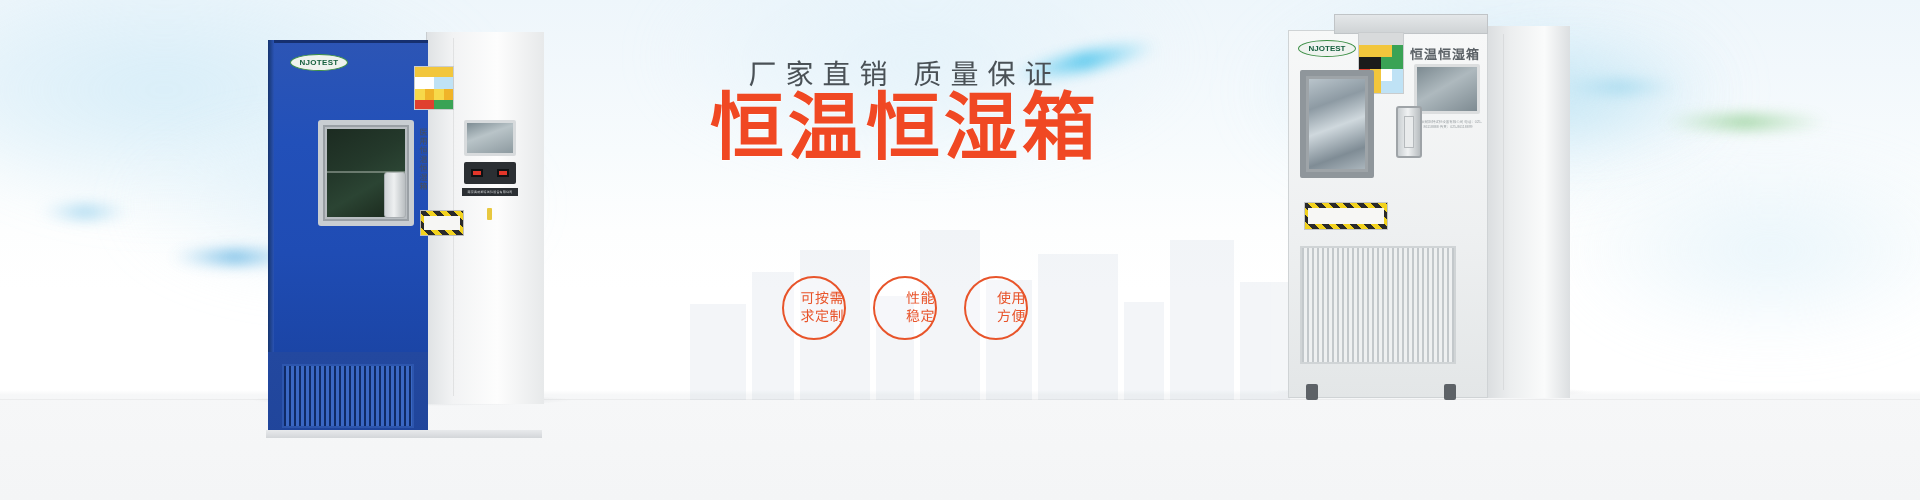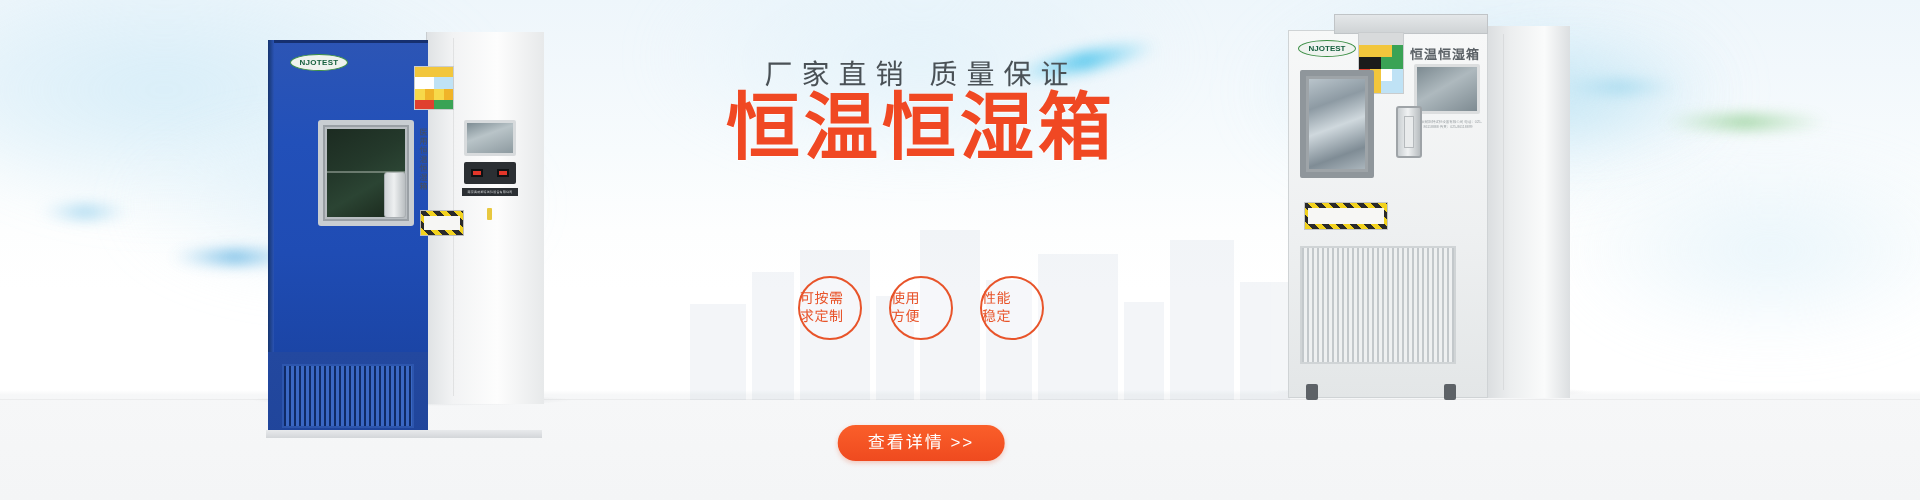--- a/index.html
+++ b/index.html
@@ -238,21 +238,21 @@
 
   .shadow {
     position:absolute; height:12px; border-radius:50%;
     background:radial-gradient(ellipse at 50% 50%, rgba(30,40,55,.17) 0%, rgba(30,40,55,0) 72%);
   }
   .sh-l { left:252px;  top:394px; width:320px; }
   .sh-r { left:1272px; top:386px; width:320px; }
 
   
   .content {
-    position:absolute; left:601px; top:0; width:640px; height:500px;
+    position:absolute; left:585px; top:0; width:640px; height:500px;
     text-align:center;
   }
   .tagline {
     position:absolute; left:0; right:0; top:52px;
     color:#4a5156; font-size:28px; letter-spacing:9px;
     font-family:"Liberation Sans","DejaVu Sans",sans-serif;
     white-space:nowrap;
   }
   .headline {
     position:absolute; left:0; right:0; top:88px;
@@ -267,21 +267,21 @@
     background:linear-gradient(90deg,#1c7ec8 0%,#2f8ed2 55%,#64b2e0 88%,rgba(120,186,226,.55) 100%);
     color:#ffffff; font-size:19px; letter-spacing:1px; white-space:nowrap;
   }
   .badges {
     position:absolute; left:0; right:0; top:276px;
     display:flex; justify-content:center; gap:27px;
   }
   .badge {
     width:64px; height:64px; border-radius:50%;
     border:2px solid #e8542a;
-    display:flex; flex-direction:column; align-items:flex-start; justify-content:center;
+    display:flex; flex-direction:column; align-items:flex-end; justify-content:center;
     color:#e8542a; font-size:14px; line-height:1.28; letter-spacing:.5px;
     background:rgba(255,255,255,.25);
   }
   .cta {
     position:absolute; left:50%; transform:translateX(-50%); top:425px;
     padding:0 30px; height:36px; line-height:36px; border-radius:18px;
     background:linear-gradient(180deg,#fa5f2a,#ef4a1f);
     color:#ffffff; font-size:17px; letter-spacing:2px; white-space:nowrap;
     box-shadow:0 2px 5px rgba(230,80,35,.28);
     cursor:pointer;
@@ -410,25 +410,24 @@
   <div class="content">
     <div class="tagline">厂家直销  质量保证</div>
     <div class="headline">恒温恒湿箱</div>
 
     <div class="badges" id="badges">
         <div class="badge">
           <span>可按需</span>
           <span>求定制</span>
         </div>
         <div class="badge">
+          <span>性能</span>
+          <span>稳定</span>
+        </div>
+        <div class="badge">
           <span>使用</span>
           <span>方便</span>
         </div>
-        <div class="badge">
-          <span>性能</span>
-          <span>稳定</span>
-        </div>
-      </div>
-
-    <div class="cta">查看详情 &gt;&gt;</div>
+      </div>
+
   </div>
 
 </div>
 
 </body></html>

